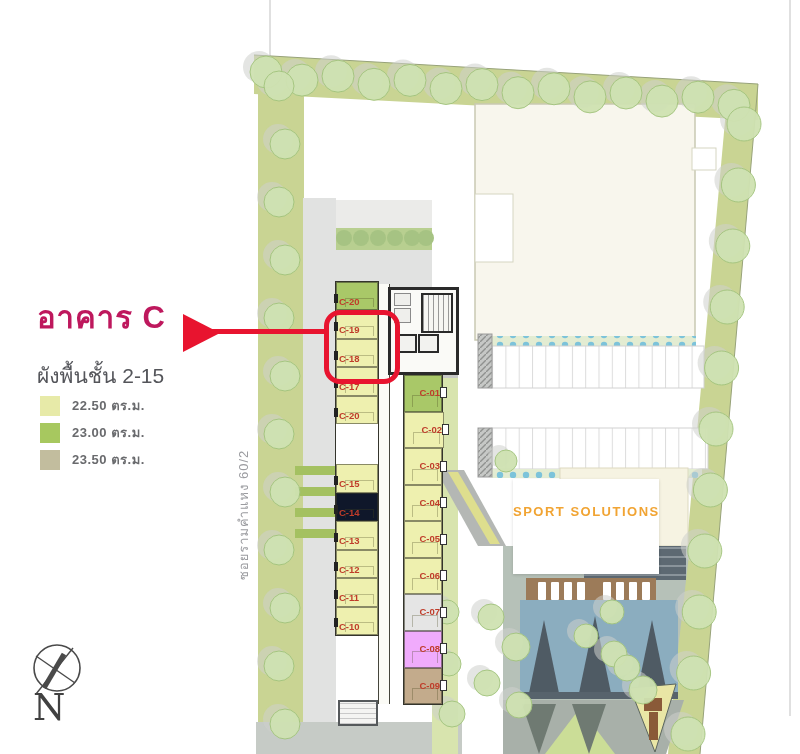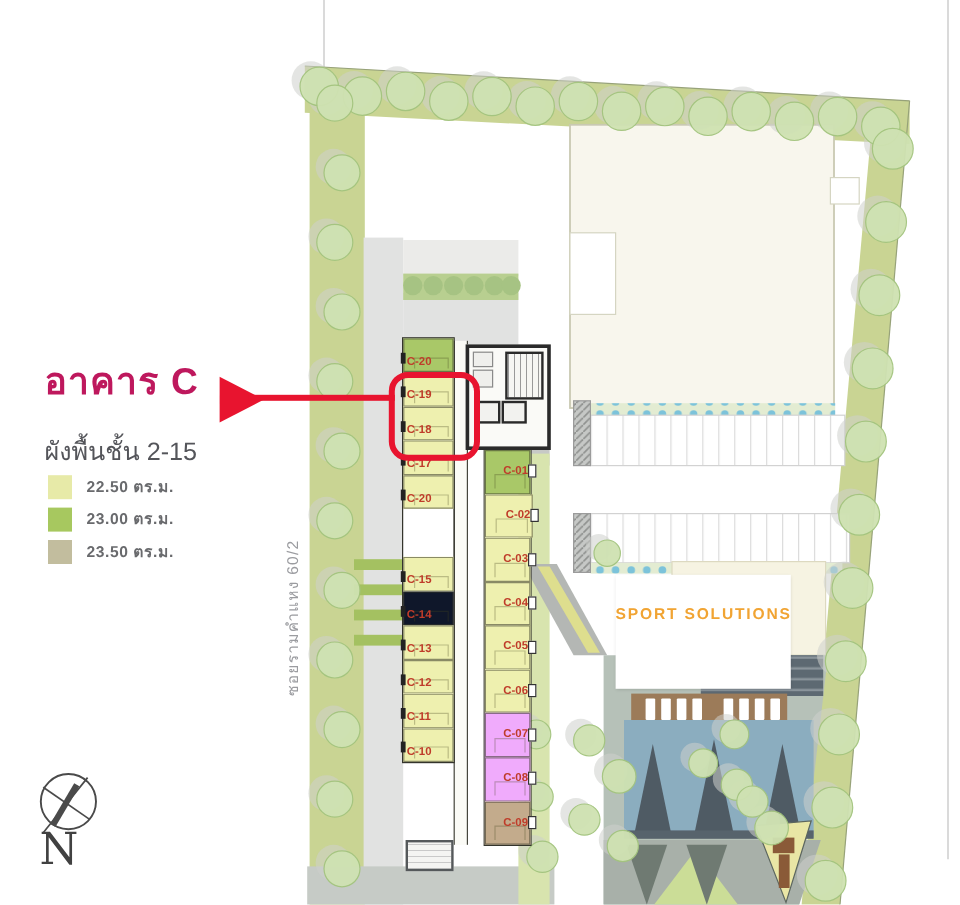--- a/index.html
+++ b/index.html
@@ -325,21 +325,21 @@
       </div>
       <div class="cell" style="background: rgb(238, 240, 175);">
         <span class="ulabel">C-04</span>
       </div>
       <div class="cell" style="background: rgb(238, 240, 175);">
         <span class="ulabel">C-05</span>
       </div>
       <div class="cell" style="background: rgb(238, 240, 175);">
         <span class="ulabel">C-06</span>
       </div>
-      <div class="cell" style="background: #f0abfc;">
+      <div class="cell" style="background: #e5e5e5;">
         <span class="ulabel">C-07</span>
       </div>
       <div class="cell" style="background: #f0abfc;">
         <span class="ulabel">C-08</span>
       </div>
       <div class="cell" style="background: rgb(195, 171, 140);">
         <span class="ulabel">C-09</span>
       </div>
     </div>
 <div class="core">

